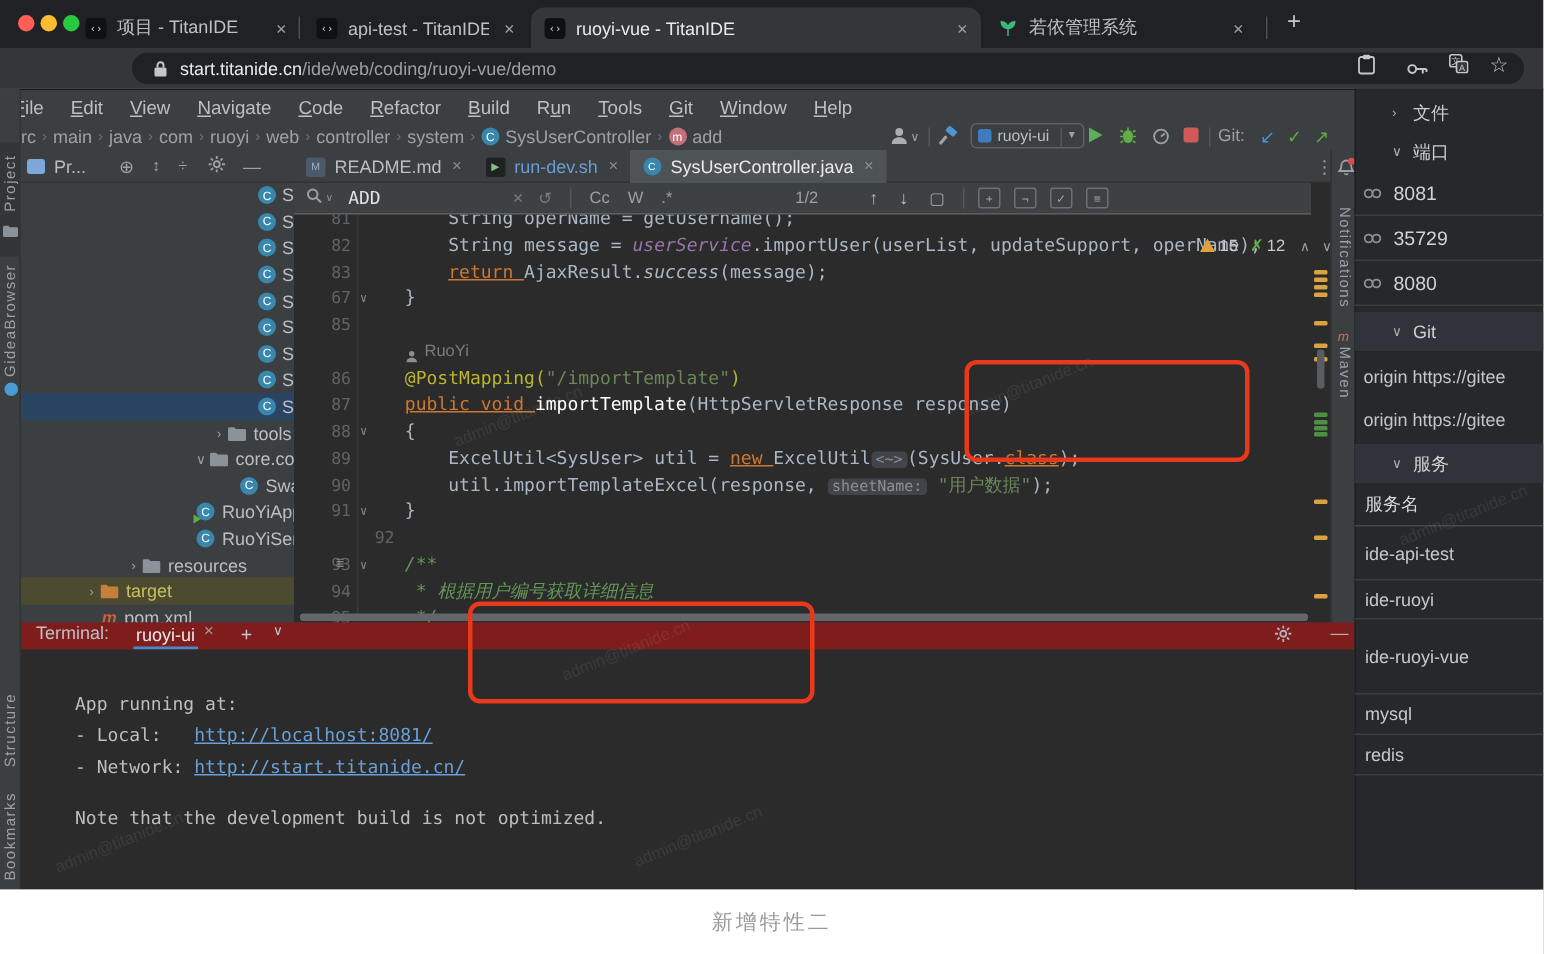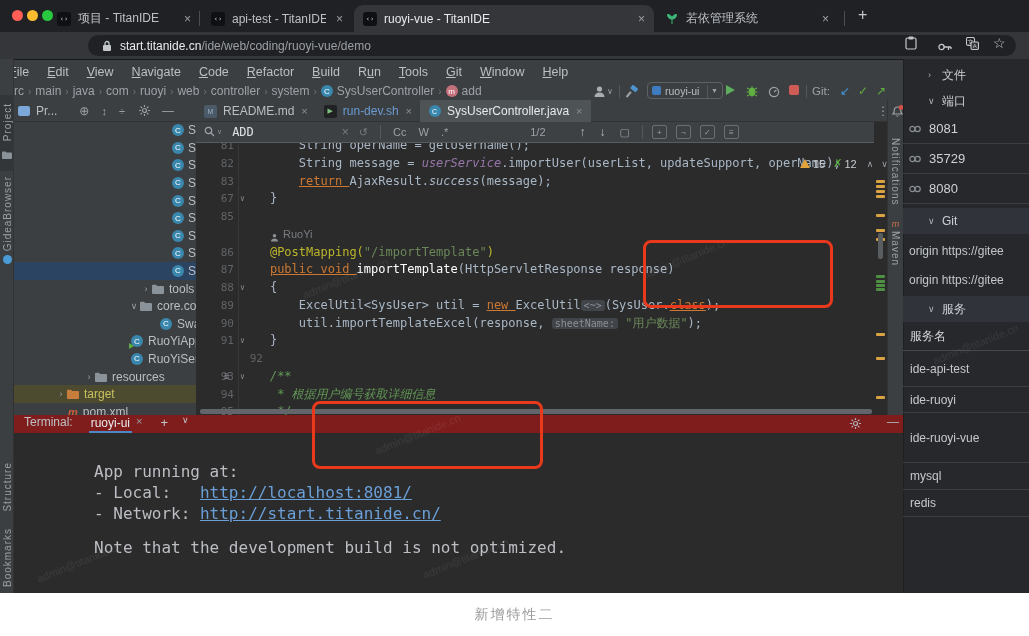--- a/index.html
+++ b/index.html
@@ -45,21 +45,21 @@
   .lnum{position:absolute;left:0;width:38px;text-align:right;color:#606366;font-size:11px;}
   .fold{position:absolute;left:44px;color:#84878b;font-size:8px;}
   .cmark{position:absolute;left:28px;color:#84878b;font-size:9px;}
   .d{color:#a9b7c6;} .k{color:#cc7832;text-decoration:underline;} .s{color:#6a8759;} .a{color:#bbb529;}
   .f{color:#9876aa;font-style:italic;} .c{color:#629755;font-style:italic;}
   .g{color:#ffffff;} .di{color:#a9b7c6;font-style:italic;}
   .h{background:#41454a;color:#8c9094;border-radius:3px;padding:0 3px;font-size:10px;}
   .tick{position:absolute;left:876px;width:9px;height:3px;border-radius:1px;}
   .vlabel{writing-mode:vertical-rl;transform:rotate(180deg);font-size:10px;color:#9ca0a6;letter-spacing:1px;}
   .vlabelr{writing-mode:vertical-rl;font-size:10px;color:#9ca0a6;letter-spacing:1px;}
-  .term{font-family:"DejaVu Sans Mono",monospace;font-size:16px;color:#bcbec4;white-space:pre;margin-left:44px;}
+  .term{font-family:"DejaVu Sans Mono",monospace;font-size:12px;color:#bcbec4;white-space:pre;}
   .tlink{text-decoration:underline;}
   .rprow{position:absolute;left:903px;width:126px;box-sizing:border-box;display:flex;align-items:center;
          color:#cbced3;font-size:12px;white-space:nowrap;overflow:hidden;}
   .rphead{background:#30333a;color:#ced1d6;}
   .rpchev{color:#aeb1b6;font-size:9px;width:14px;flex:0 0 auto;text-align:left;}
   .wm{position:absolute;color:#ffffff;opacity:0.07;font-size:11px;transform:rotate(-22deg);
       white-space:nowrap;z-index:30;pointer-events:none;}
   .redbox{position:absolute;border:3px solid;border-radius:8px;z-index:40;}
   .caption{left:0;top:593px;width:1029px;height:43px;background:#ffffff;display:flex;
            align-items:center;justify-content:center;color:#9a9a9a;font-size:14px;letter-spacing:2px;}

